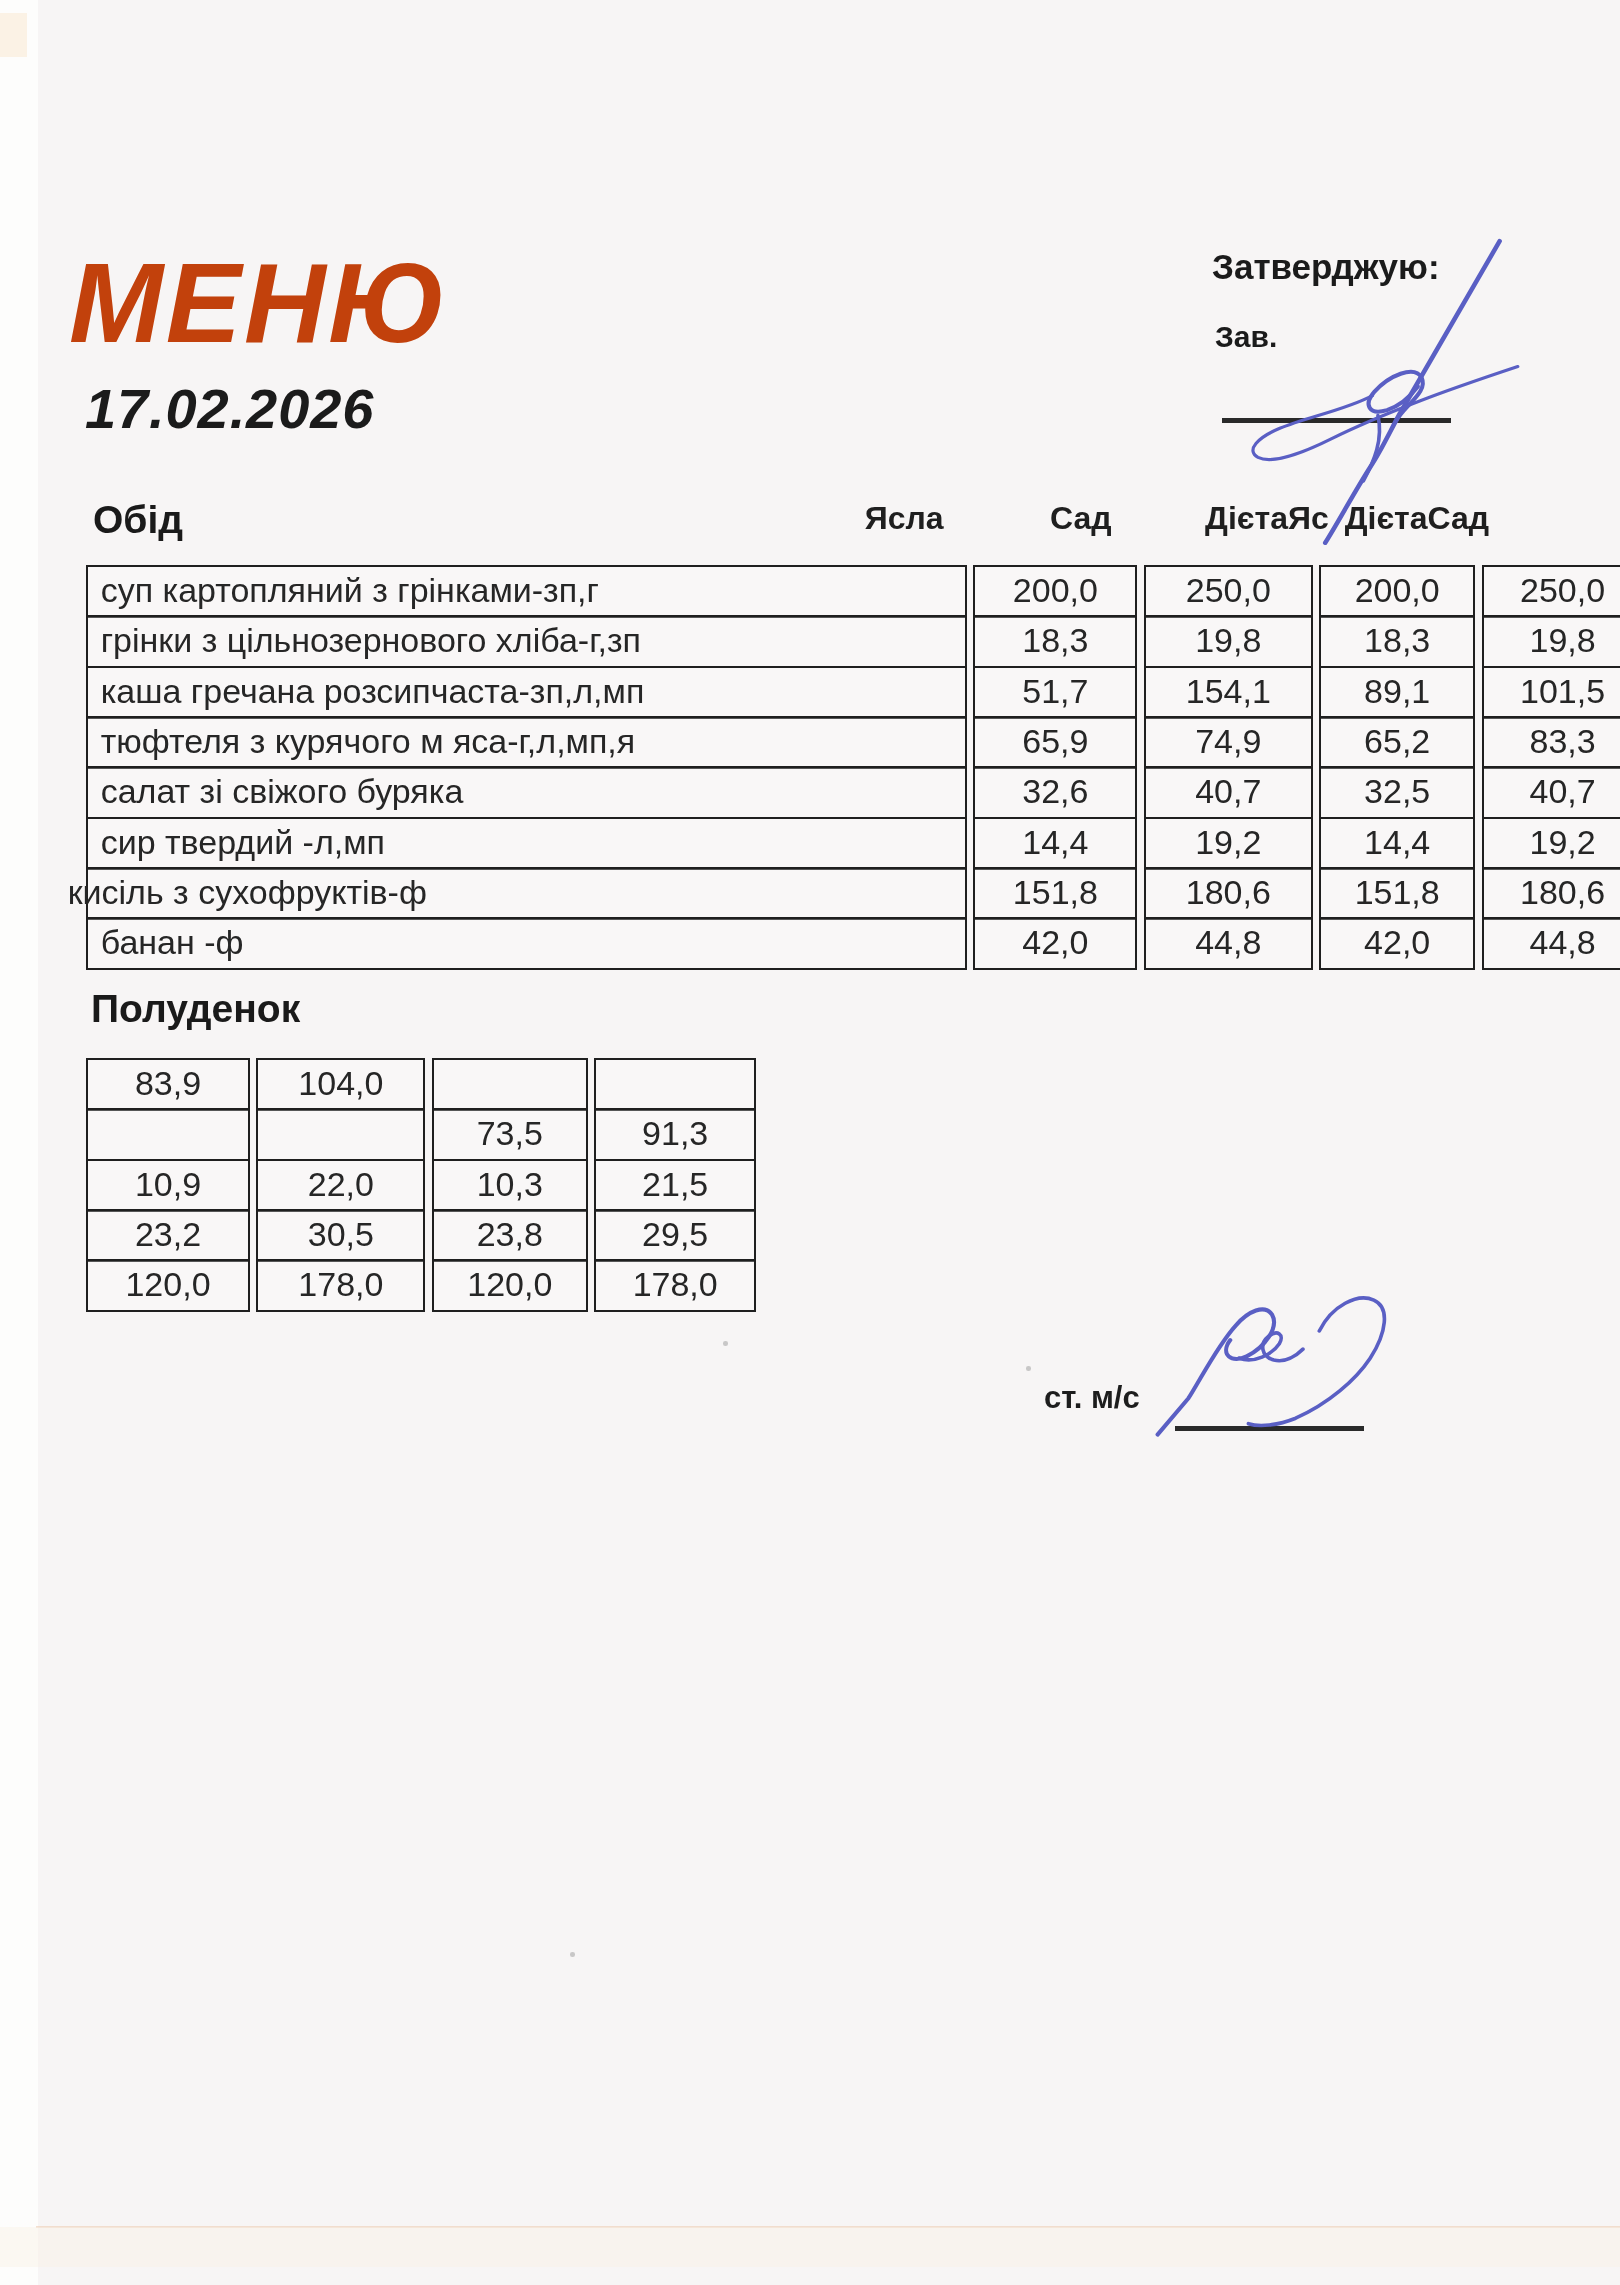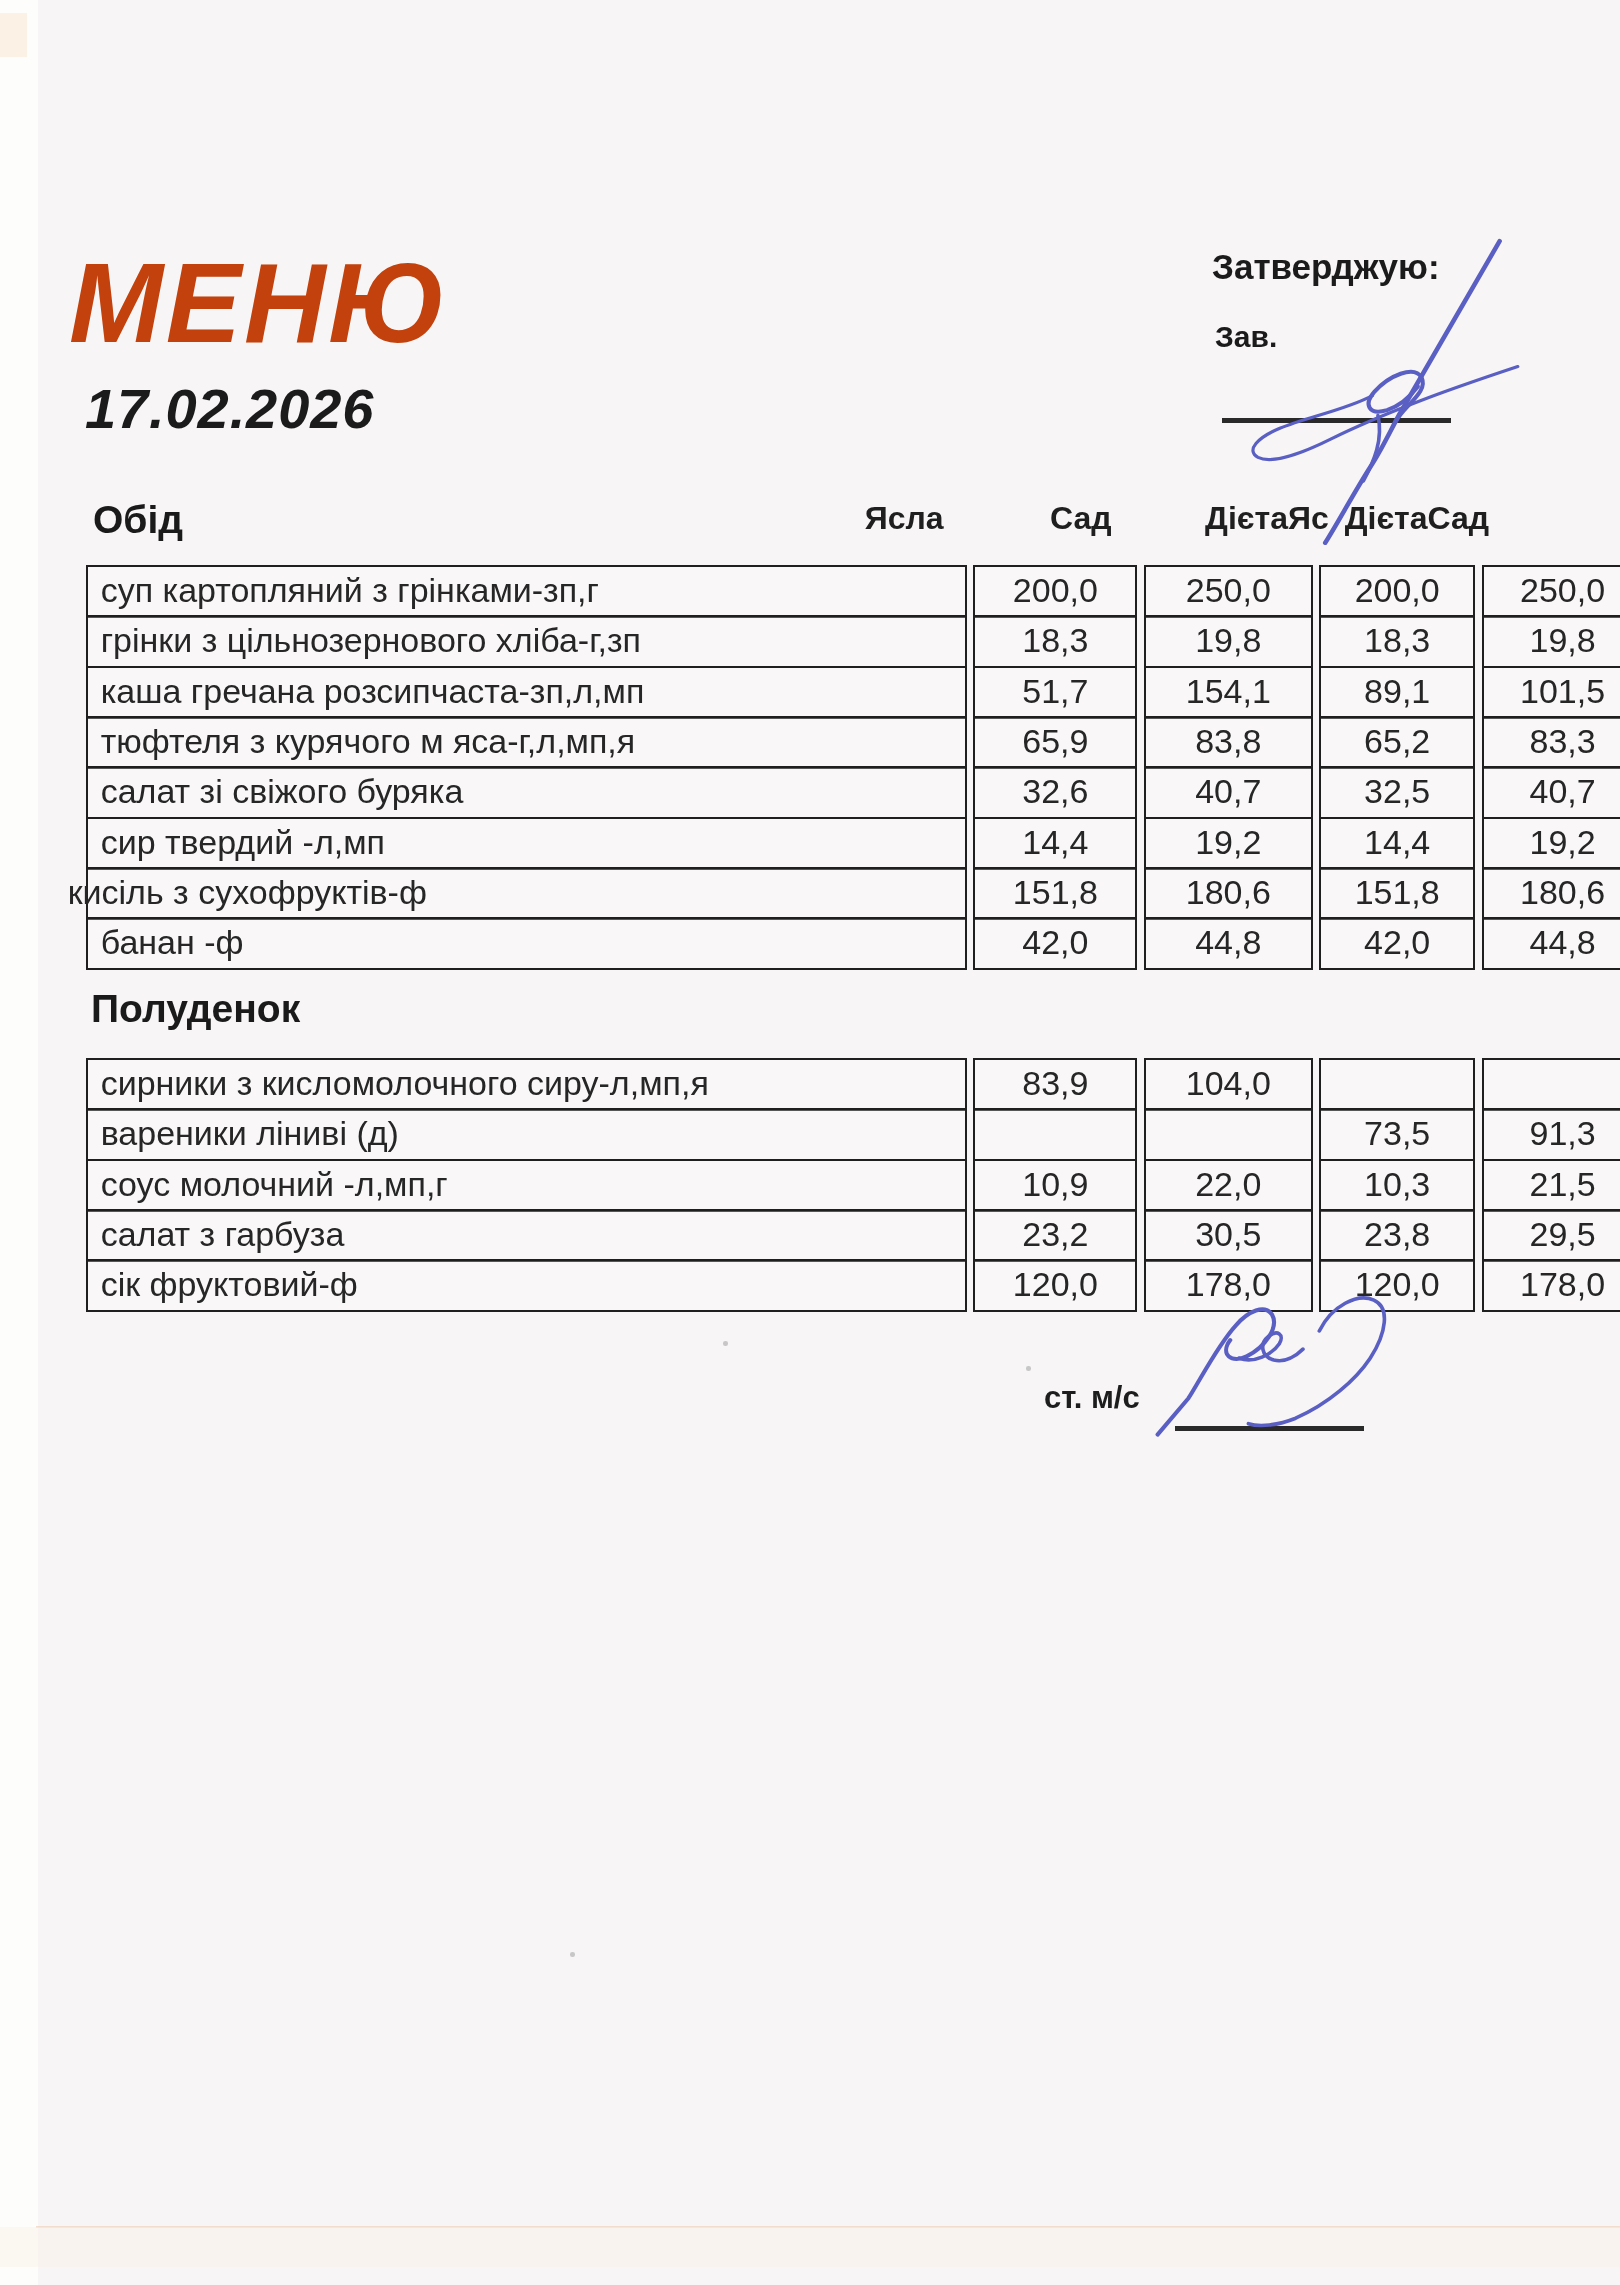--- a/index.html
+++ b/index.html
@@ -133,21 +133,21 @@
     <div class="cell val">65,9</div>
     <div class="cell val">32,6</div>
     <div class="cell val">14,4</div>
     <div class="cell val">151,8</div>
     <div class="cell val">42,0</div>
   </div>
   <div class="tcol c-v1">
     <div class="cell val">250,0</div>
     <div class="cell val">19,8</div>
     <div class="cell val">154,1</div>
-    <div class="cell val">83,8</div>
+    <div class="cell val">74,9</div>
     <div class="cell val">40,7</div>
     <div class="cell val">19,2</div>
     <div class="cell val">180,6</div>
     <div class="cell val">44,8</div>
   </div>
   <div class="tcol c-v2">
     <div class="cell val">200,0</div>
     <div class="cell val">18,3</div>
     <div class="cell val">89,1</div>
     <div class="cell val">65,2</div>
@@ -164,27 +164,20 @@
     <div class="cell val">40,7</div>
     <div class="cell val">19,2</div>
     <div class="cell val">180,6</div>
     <div class="cell val">44,8</div>
   </div>
 </div>
 
 <div class="section-head head-poludenok">Полуденок</div>
 
 <div class="menu-table tbl-poludenok">
-  <div class="tcol c-name">
-    <div class="cell name">сирники з кисломолочного сиру-л,мп,я</div>
-    <div class="cell name">вареники ліниві (д)</div>
-    <div class="cell name">соус молочний -л,мп,г</div>
-    <div class="cell name">салат з гарбуза</div>
-    <div class="cell name">сік  фруктовий-ф</div>
-  </div>
   <div class="tcol c-v0">
     <div class="cell val">83,9</div>
     <div class="cell val"></div>
     <div class="cell val">10,9</div>
     <div class="cell val">23,2</div>
     <div class="cell val">120,0</div>
   </div>
   <div class="tcol c-v1">
     <div class="cell val">104,0</div>
     <div class="cell val"></div>

